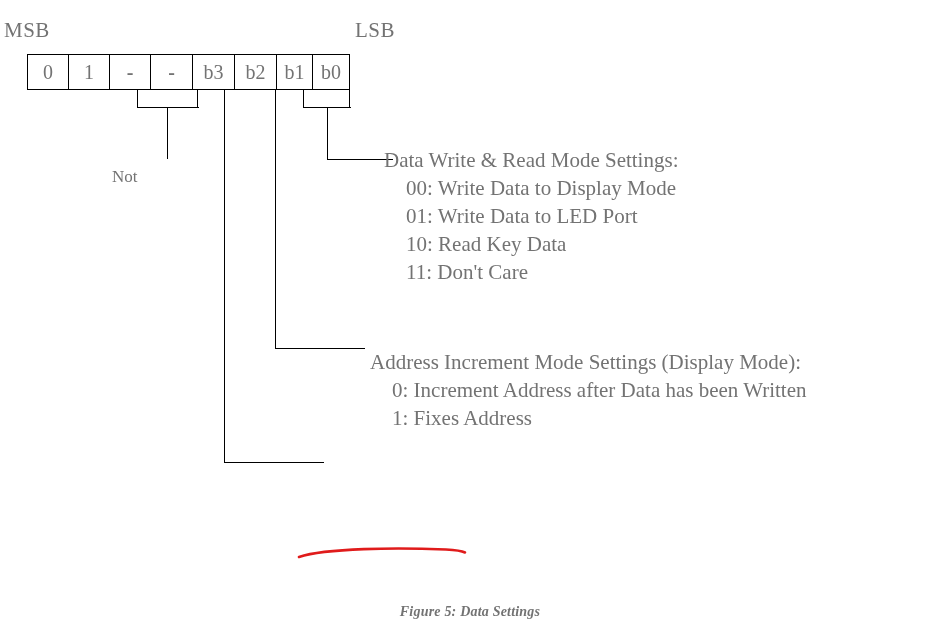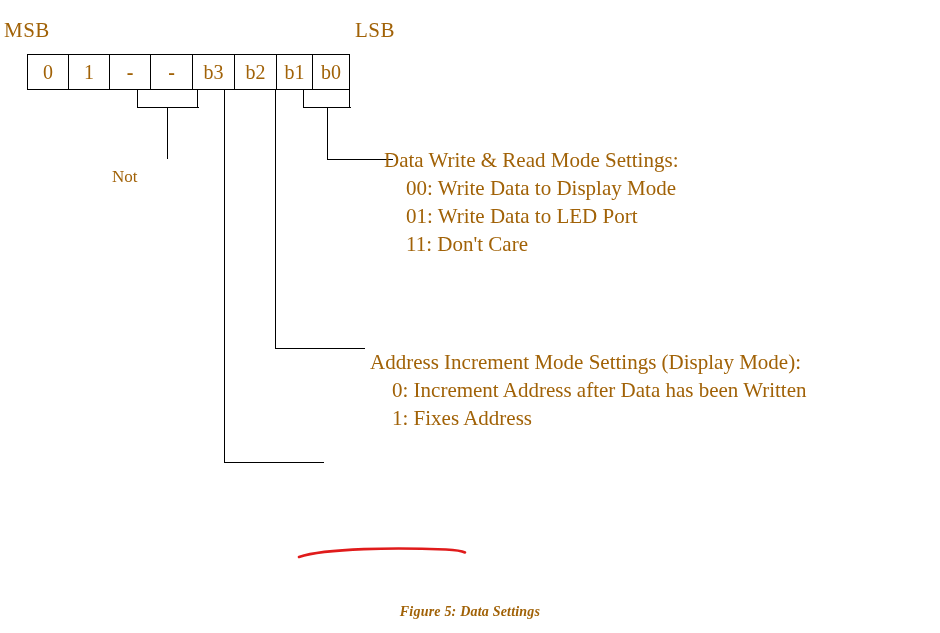--- a/index.html
+++ b/index.html
@@ -6,21 +6,21 @@
     margin: 0;
     padding: 0;
     background: #ffffff;
   }
   #page {
     position: relative;
     width: 940px;
     height: 633px;
     background: #ffffff;
     font-family: "Liberation Serif", "DejaVu Serif", serif;
-    color: #a16207;
+    color: #737373;
     overflow: hidden;
   }
 
   
   .edge-label {
     position: absolute;
     font-size: 21px;
     line-height: 1;
     letter-spacing: 0.5px;
     white-space: nowrap;
@@ -171,20 +171,21 @@
   <div class="vline" style="left:275px; top:90px;  height:258px;"></div>
   <div class="hline" style="left:275px; top:348px; width:90px;"></div>
 
   <div class="vline" style="left:224px; top:90px;  height:372px;"></div>
   <div class="hline" style="left:224px; top:462px; width:100px;"></div>
 
   <div class="ann-block" id="ann-data">
     <div class="ann-head">Data Write &amp; Read Mode Settings:</div>
     <div class="ann-item">00:  Write Data to Display Mode</div>
     <div class="ann-item">01: Write Data to LED Port</div>
+    <div class="ann-item">10:  Read Key Data</div>
     <div class="ann-item">11:  Don't Care</div>
   </div>
 
   <div class="ann-block" id="ann-addr">
     <div class="ann-head">Address Increment Mode Settings (Display Mode):</div>
     <div class="ann-item">0:  Increment Address after Data has been Written</div>
     <div class="ann-item">1: Fixes Address</div>
   </div>
 
 

